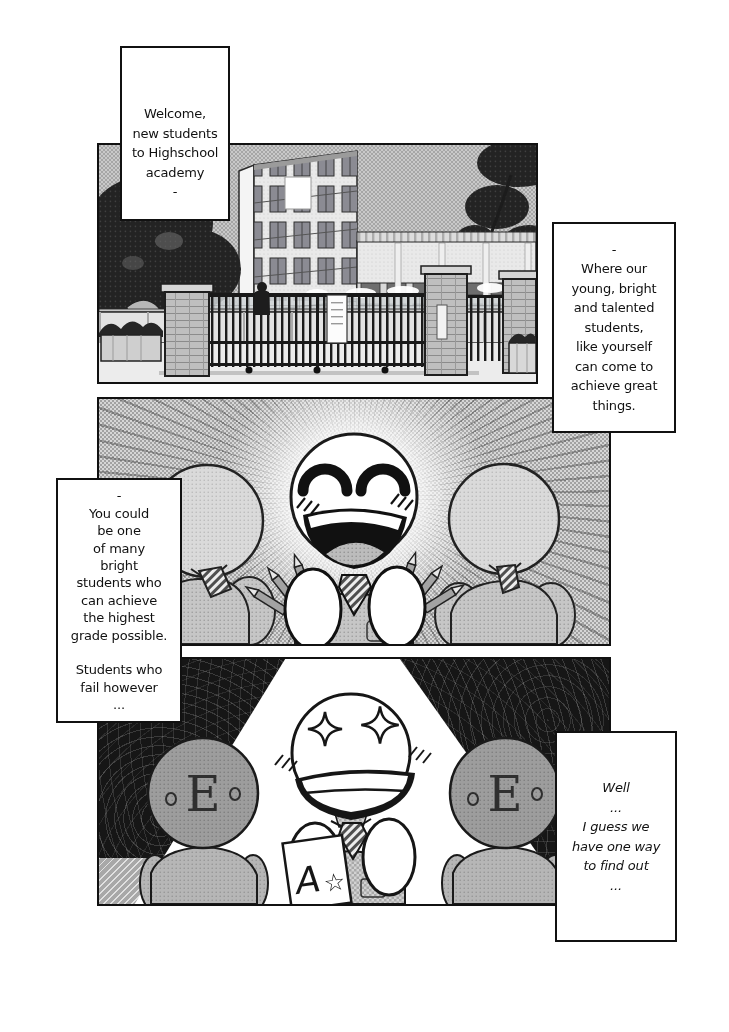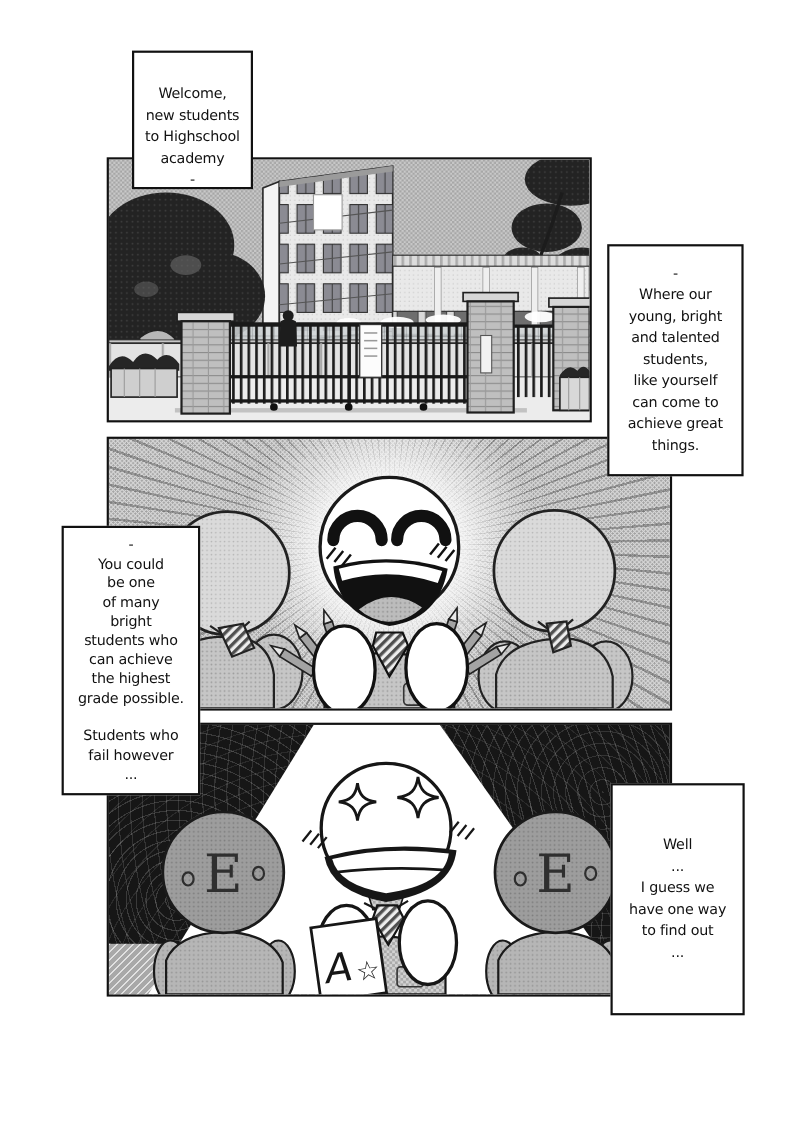--- a/index.html
+++ b/index.html
@@ -59,24 +59,24 @@
   }
 
   
   .speech {
     position:absolute; border:2px solid #111; background:#fff; z-index:5;
     box-sizing:border-box; display:flex; flex-direction:column;
     align-items:center; justify-content:center;
     text-align:center; white-space:pre-line;
     font-size:13px; line-height:1.5; letter-spacing:-0.2px;
   }
-  #box1 { left:120px; top:46px;  width:110px; height:126px; justify-content:flex-start; padding-top:28px; }
+  #box1 { left:120px; top:46px;  width:110px; height:175px; justify-content:flex-start; padding-top:56px; }
   #box2 { left:552px; top:222px; width:124px; height:211px; }
   #box3 { left:56px;  top:478px; width:126px; height:245px; line-height:1.34; }
-  #box4 { left:555px; top:712px; width:122px; height:211px; }
+  #box4 { left:555px; top:731px; width:122px; height:211px;font-style:italic; }
 
   .serif { font-family:"DejaVu Serif", serif; }
   .hand  { font-family:"DejaVu Sans", sans-serif; }
 </style>
 </head>
 <body>
 
 <div class="page">
 
   <div class="panel" id="panel1">

